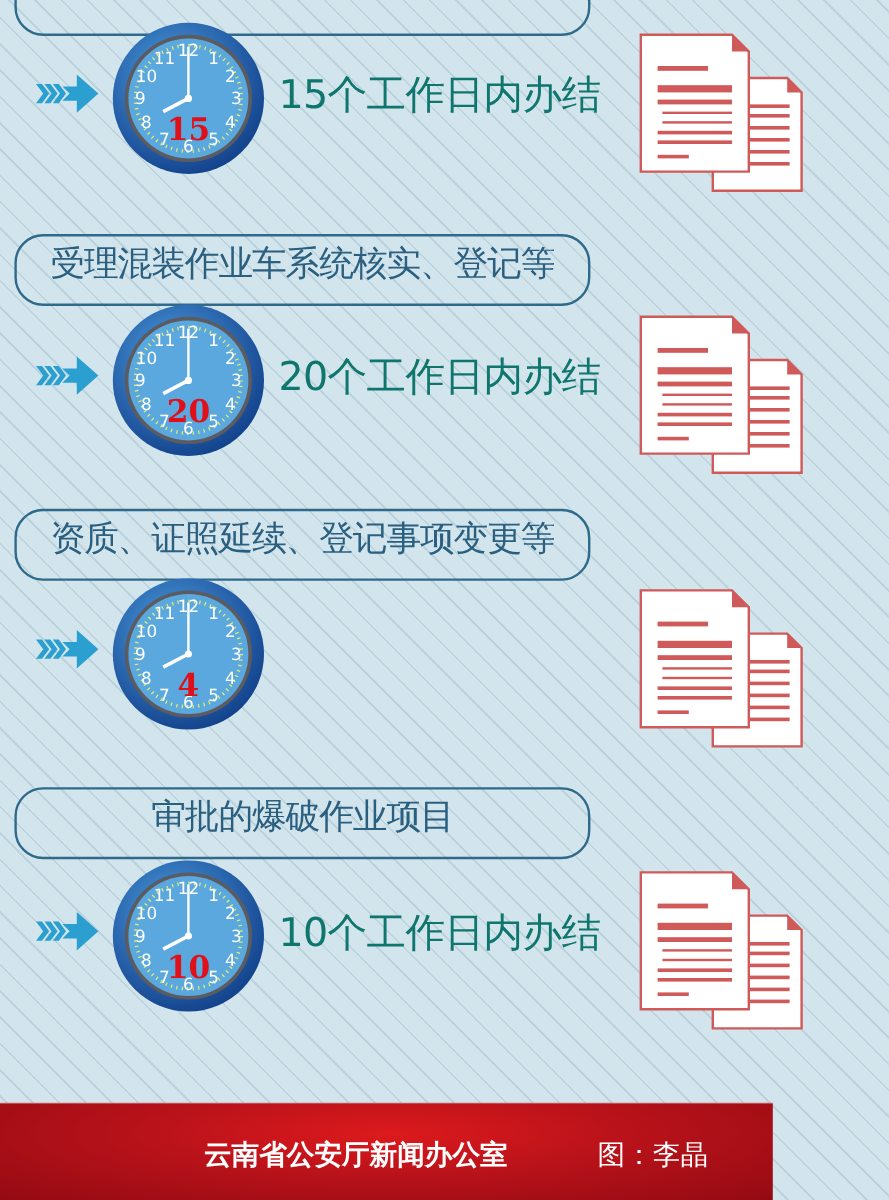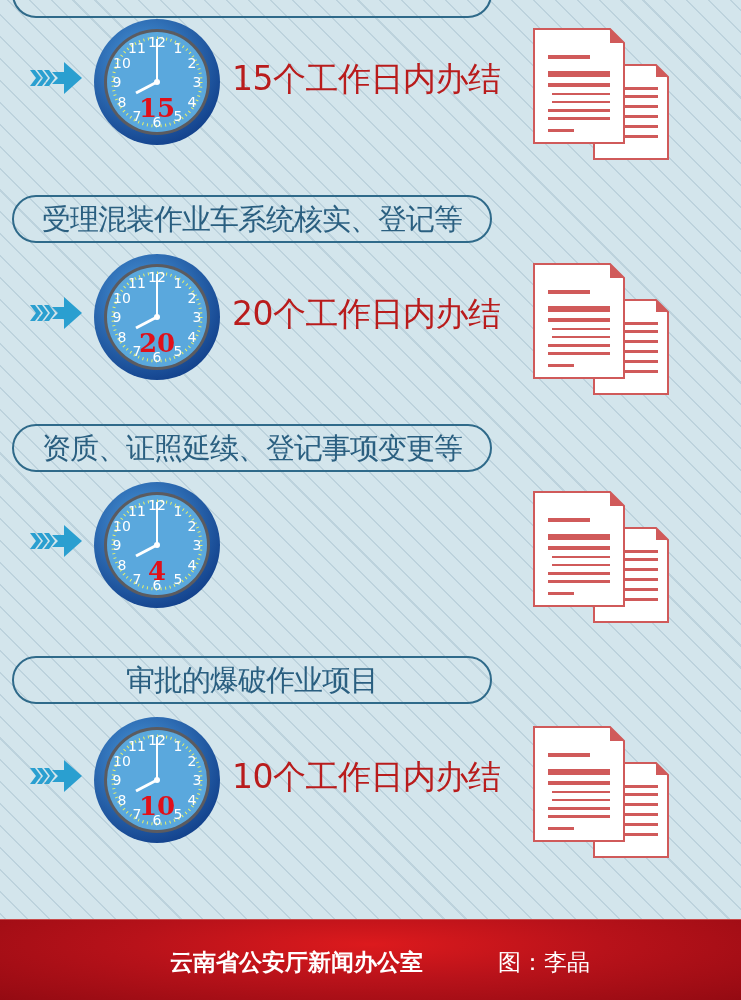--- a/index.html
+++ b/index.html
@@ -3,32 +3,32 @@
 <meta charset="utf-8">
 <style>
   html, body { margin:0; padding:0; }
   body {
     width:741px; height:1000px; overflow:hidden; position:relative;
     background-color:#d3e5ec;
     background-image: repeating-linear-gradient(45deg, rgba(255,255,255,0) 0px, rgba(255,255,255,0) 14px, rgba(170,195,208,0.55) 14px, rgba(170,195,208,0.55) 15.5px);
     font-family: "DejaVu Sans", sans-serif;
   }
   .pill {
-    position:absolute; left:12px; width:480px; height:48px;
+    position:absolute; left:12px; width:480px; height:60px;
     border:2px solid #2f6a8a; border-radius:24px; box-sizing:border-box;
     color:#2a5f80; font-size:29px; line-height:44px; text-align:center;
     letter-spacing:-1px; white-space:nowrap;
   }
   .row { position:absolute; left:0; width:741px; height:135px; }
   .arrow { position:absolute; left:28px; top:43px; width:56px; height:36px; }
   .clock { position:absolute; left:92px; top:0; width:130px; height:130px; }
-  .dtext { position:absolute; left:232px; top:40px; font-size:33px; color:#b91c1c; white-space:nowrap; letter-spacing:-0.5px; }
+  .dtext { position:absolute; left:232px; top:40px; font-size:33px; color:#0f766e; white-space:nowrap; letter-spacing:-0.5px; }
   .docs { position:absolute; left:532px; top:10px; width:140px; height:135px; }
   .footer {
-    position:absolute; left:0; top:919px; width:741px; height:81px;
+    position:absolute; left:0; top:919px; width:644px; height:81px;
     background: radial-gradient(ellipse at 50% 30%, #dc1a1d 0%, #b8121a 45%, #930a12 100%);
     border-top:1px solid #c94a4a;
   }
   .footer .org { position:absolute; left:170px; top:27px; color:#fff; font-size:23px; font-weight:bold; white-space:nowrap; }
   .footer .credit { position:absolute; left:498px; top:27px; color:#fff; font-size:23px; white-space:nowrap;font-family:Liberation Mono, monospace; }
 </style>
 </head>
 <body>
 
 <div class="pill" style="top:-30px;"></div>

